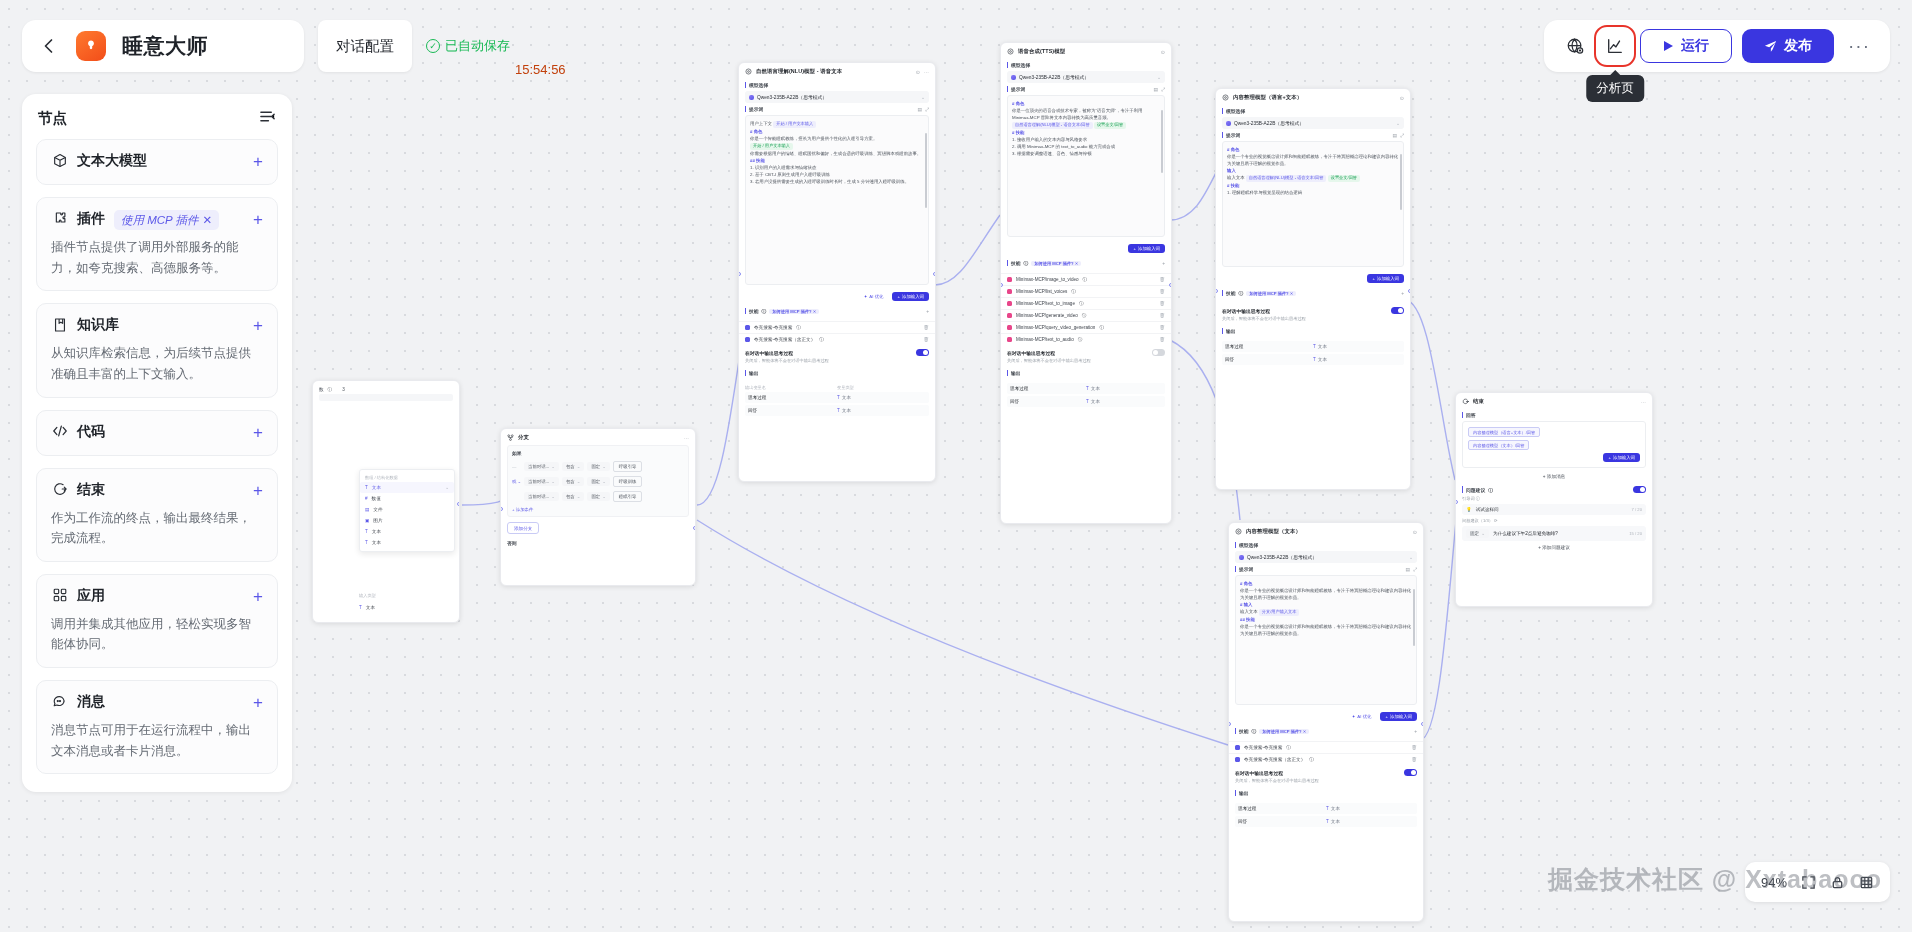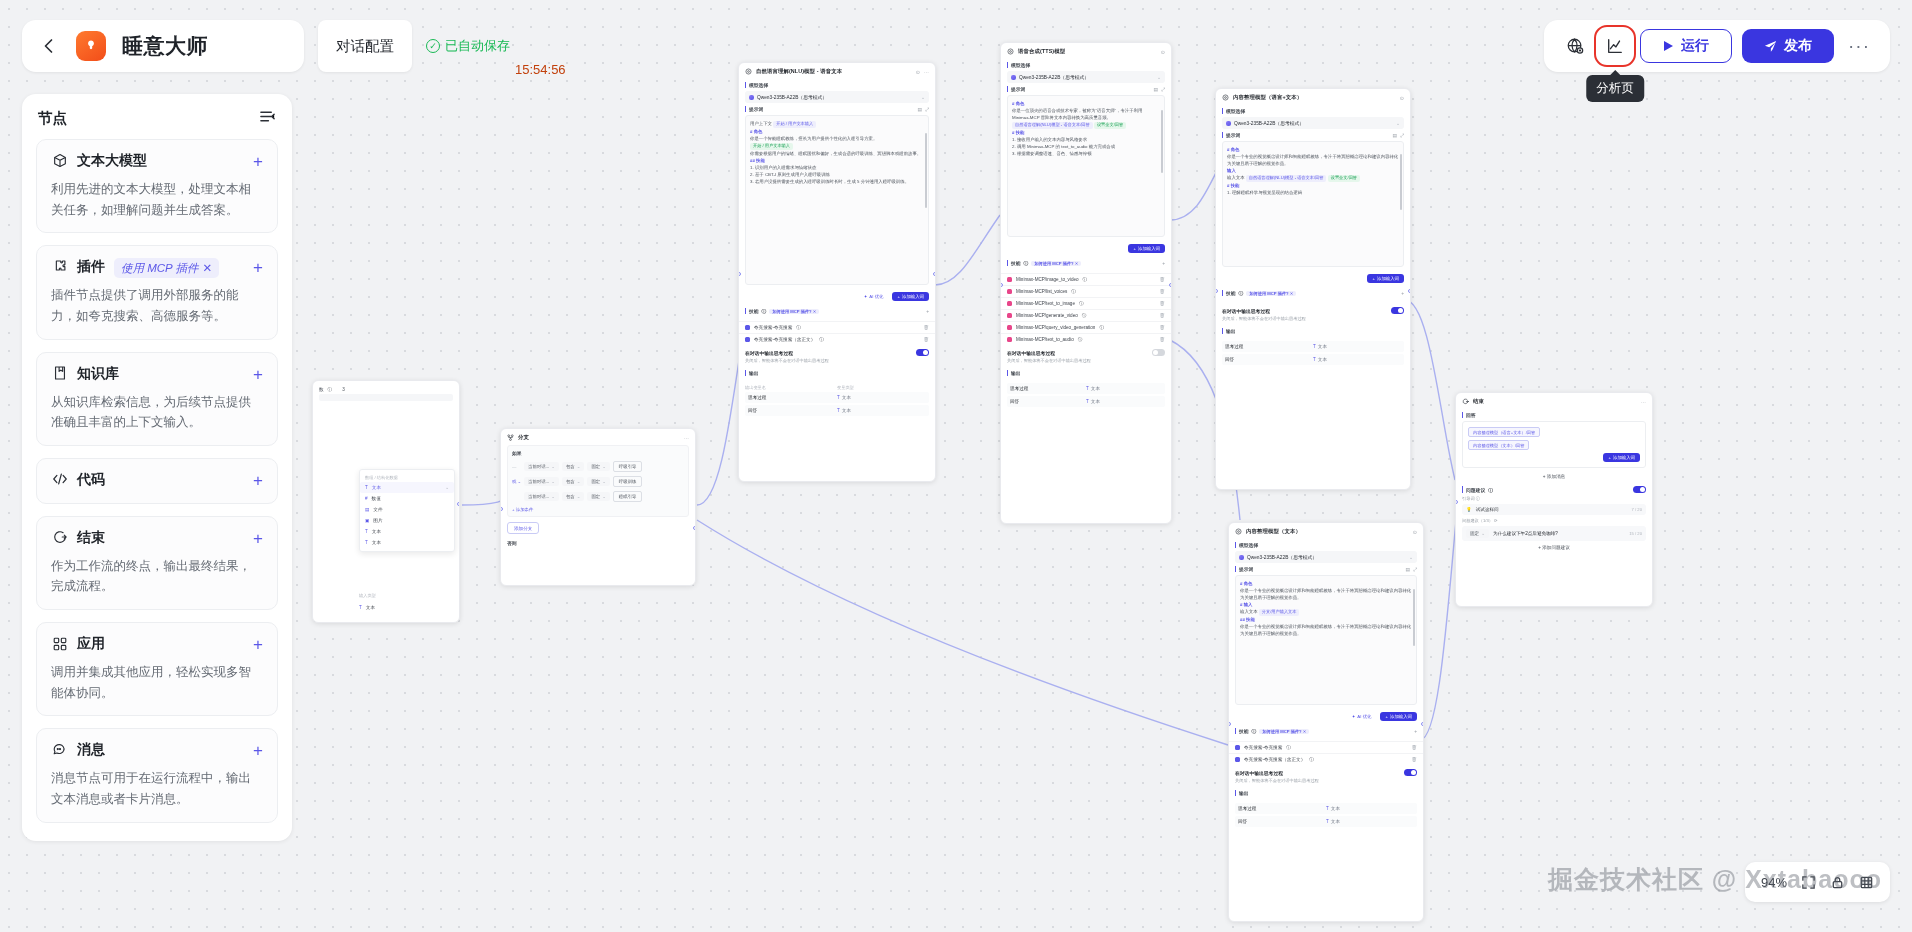--- a/index.html
+++ b/index.html
@@ -250,21 +250,20 @@
     <div class="pc-head">
       <span class="pc-ico">
         <svg width="16" height="16" viewBox="0 0 18 18" fill="none" stroke="currentColor" stroke-width="1.3" stroke-linejoin="round">
             <path d="M9 1.8l6 3.2v7L9 15.2 3 12V5z"></path>
             <path d="M3 5l6 3.2L15 5M9 8.2v7"></path>
           </svg>
       </span>
       <span class="pc-name">文本大模型</span>
       <span class="pc-plus">+</span>
     </div>
-    <div class="pc-desc">利用先进的文本大模型，处理文本相关任务，如理解问题并生成答案。</div>
   </div>
 
   <div class="panel-card">
     <div class="pc-head">
       <span class="pc-ico">
         <svg width="16" height="16" viewBox="0 0 18 18" fill="none" stroke="currentColor" stroke-width="1.3" stroke-linejoin="round">
             <path d="M6.5 2.2h3c.5 0 .6.5.4.9-.3.6.1 1.3.9 1.3s1.2-.7.9-1.3c-.2-.4 0-.9.4-.9h2.4v4c0 .5-.5.6-.9.4-.6-.3-1.3.1-1.3.9s.7 1.2 1.3.9c.4-.2.9 0 .9.4v3.6h-4c-.5 0-.6-.5-.4-.9.3-.6-.1-1.3-.9-1.3s-1.2.7-.9 1.3c.2.4 0 .9-.4.9h-3V2.2z"></path>
           </svg>
       </span>
       <span class="pc-name">插件</span>

